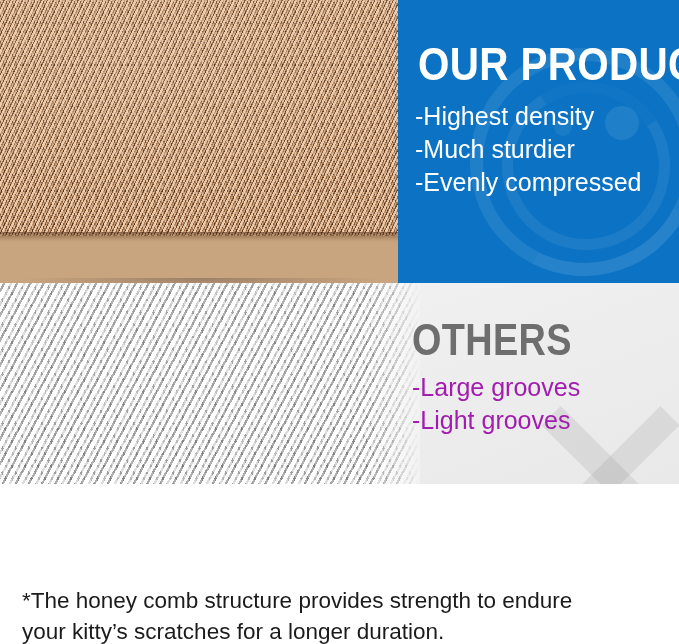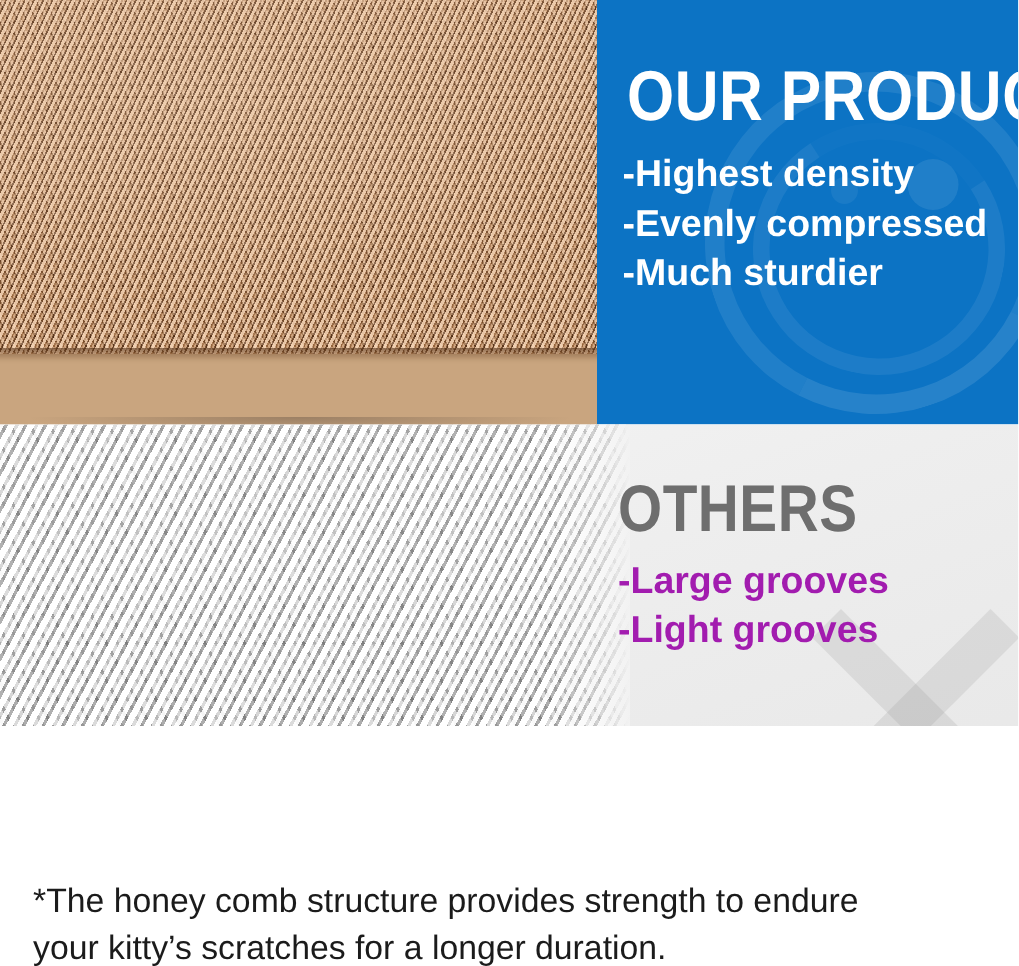--- a/index.html
+++ b/index.html
@@ -295,21 +295,21 @@
     position: absolute;
     list-style: none;
   }
   .bullets-top    { left: 17px; top: 100px; }
   .bullets-bottom { left: 14px; top: 88px; }
 
   .bullets li {
     font-size: 25px;
     line-height: 33px;
     white-space: nowrap;
-    font-weight: 700;
+    font-weight: 400;
   }
   .bullets-top li    { color: #ffffff; }
   .bullets-bottom li { color: #a21caf; }
 
   
   .footer {
     position: absolute;
     left: 0; top: 559px;
     width: 679px; height: 105px;
     background: #ffffff;
@@ -344,22 +344,22 @@
     <div class="info info-top">
       <div class="wm-ring"></div>
       <div class="wm-ring-inner"></div>
       <div class="wm-dot"></div>
       <div class="wm-dot2"></div>
 
       <div class="heading heading-top">OUR PRODUCT</div>
 
       <ul class="bullets bullets-top">
         <li>-Highest density</li>
+        <li>-Much sturdier</li>
         <li>-Evenly compressed</li>
-        <li>-Much sturdier</li>
       </ul>
     </div>
   </div>
 
   <div class="panel panel-bottom">
     <div class="bottom-bg"></div>
 
     <div class="photo photo-bottom">
       <div class="hc-grey-face"></div>
       <div class="hc-grey-edge-top"></div>

